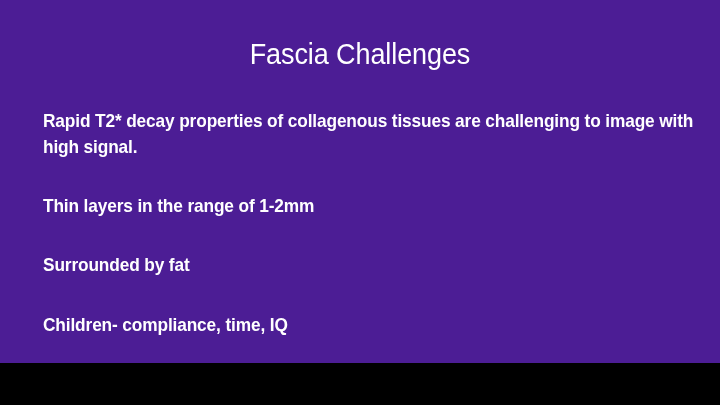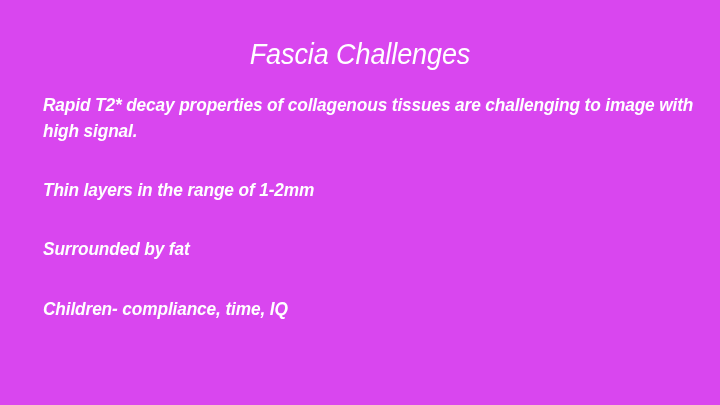--- a/index.html
+++ b/index.html
@@ -12,24 +12,23 @@
     width: 720px;
     height: 405px;
     overflow: hidden;
     font-family: "Liberation Sans", "DejaVu Sans", sans-serif;
     -webkit-font-smoothing: antialiased;
   }
 
   #slide {
     position: relative;
     width: 720px;
-    height: 405px;
-    background: #d946ef;
+    height: 363px;
+    background: #4c1d95;
     box-sizing: border-box;
-    font-style: italic;
   }
 
   
   #slide-title {
     position: absolute;
     left: 0;
     top: 36px;
     width: 720px;
     text-align: center;
     color: #ffffff;
@@ -39,21 +38,21 @@
     letter-spacing: -0.1px;
     transform: scaleX(0.90);
     transform-origin: 50% 50%;
     white-space: nowrap;
   }
 
   
   #body-block {
     position: absolute;
     left: 43px;
-    top: 92px;
+    top: 108px;
     width: 660px;
   }
 
   .body-line {
     color: #ffffff;
     font-size: 18.5px;
     font-weight: bold;
     line-height: 26px;
     letter-spacing: -0.15px;
     transform: scaleX(0.935);

